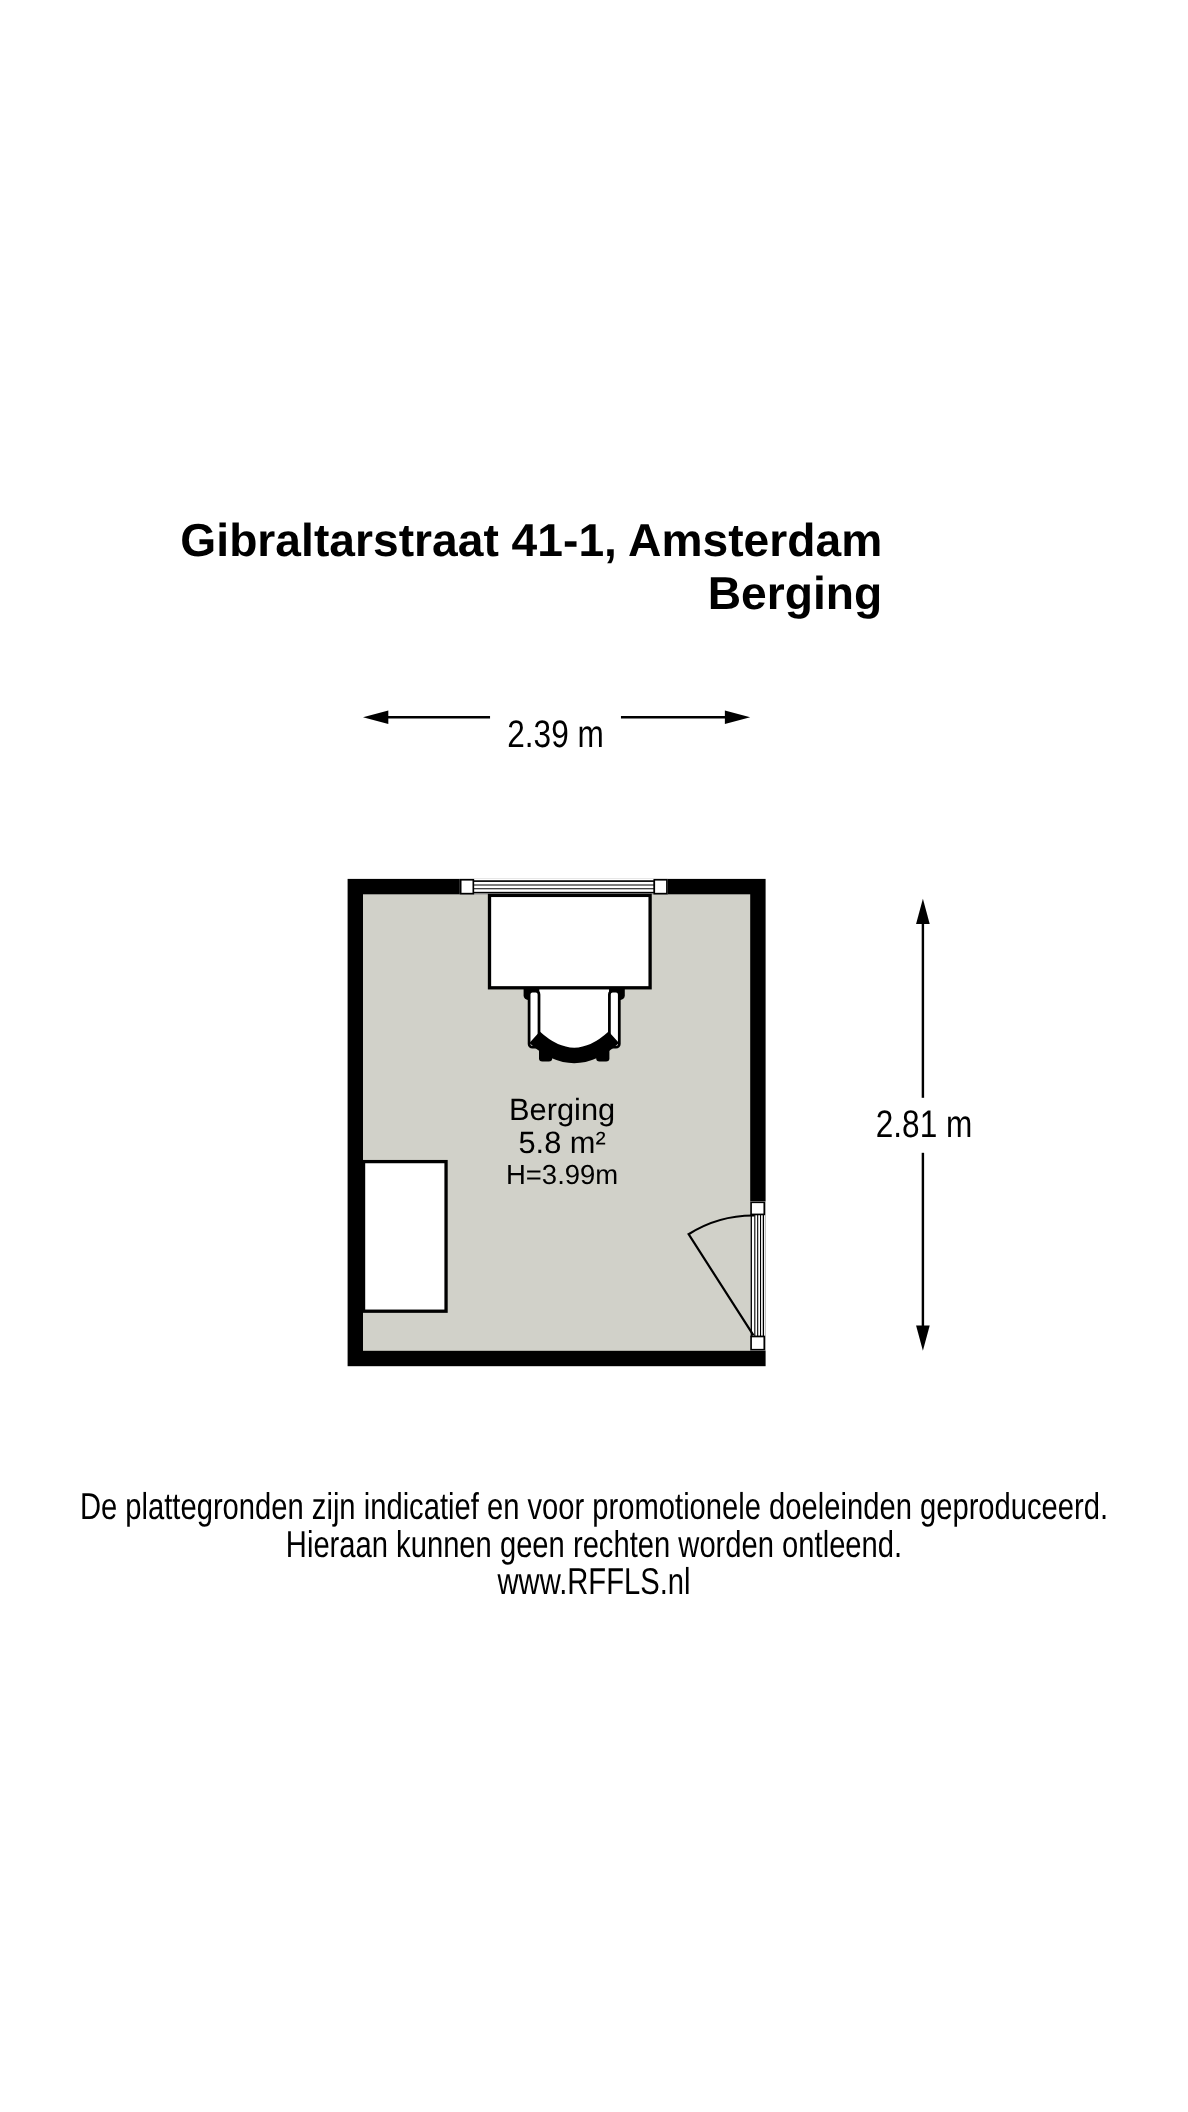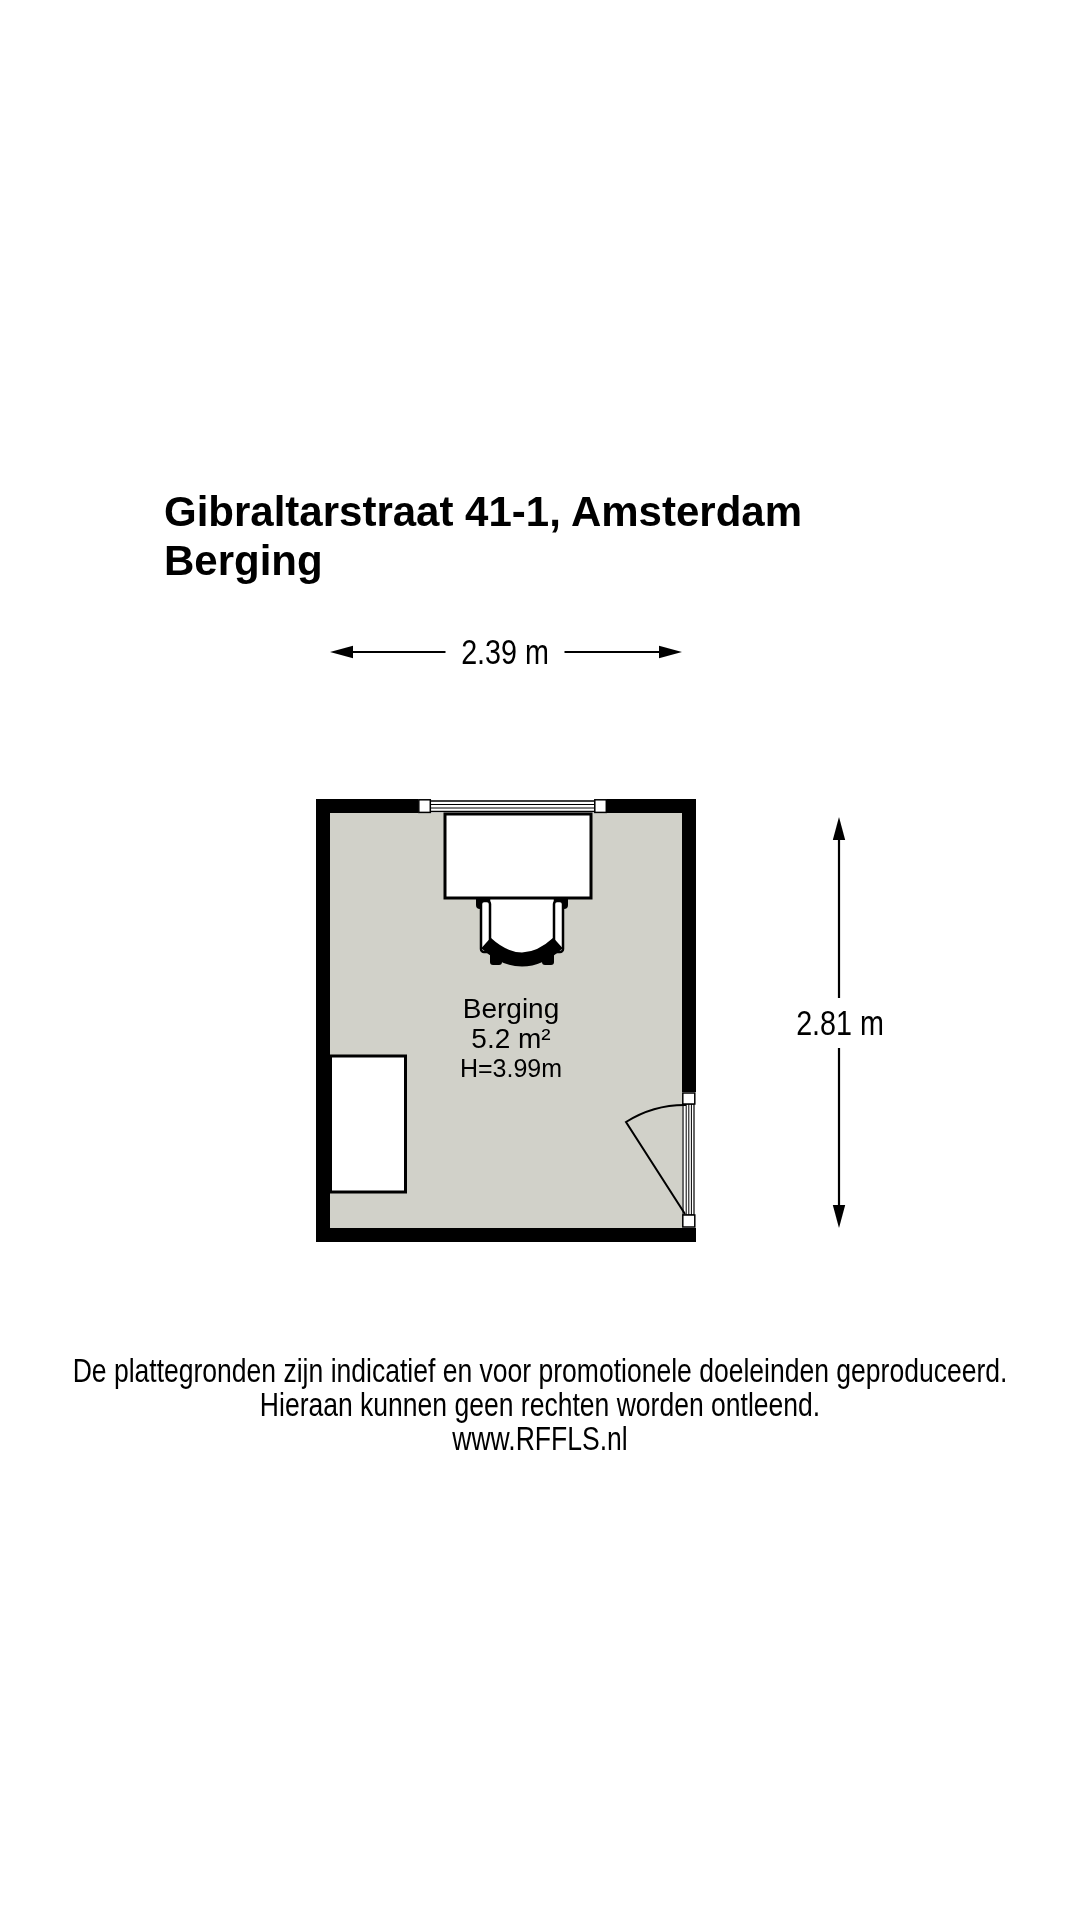--- a/index.html
+++ b/index.html
@@ -6,33 +6,33 @@
   .page{
     position:relative;
     width:1080px;height:1920px;
     background:#fff;
     font-family:"Liberation Sans","DejaVu Sans",sans-serif;
     color:#000;
     overflow:hidden;
   }
   .abs{position:absolute;white-space:nowrap;}
   .title{
-    left:483px;top:487px;
+    left:483px;top:466px;
     transform:translateX(-50%);
-    text-align:left;
+    text-align:right;
     font-size:42px;font-weight:bold;line-height:49px;
     letter-spacing:0px;
   }
   .dim-label{
     font-size:35px;
     background:#fff;
     padding:0 6px;
   }
   .dim-label-inner{display:inline-block;transform:scaleX(0.82);transform-origin:50% 50%;}
-  #dim-w{left:505px;top:652px;transform:translate(-50%,-50%);}
+  #dim-w{left:505px;top:668px;transform:translate(-50%,-50%);}
   #dim-h{left:840px;top:1023px;transform:translate(-50%,-50%);}
   .room-label{
     left:511px;top:993px;
     transform:translateX(-50%);
     text-align:center;
   }
   .room-name{font-size:28px;line-height:31px;}
   .room-area{font-size:28px;line-height:30px;}
   .room-height{font-size:25px;line-height:29px;}
   .footer{
@@ -111,21 +111,21 @@
 
   <div class="abs dim-label" id="dim-w">
     <span class="dim-label-inner">2.39 m</span>
   </div>
   <div class="abs dim-label" id="dim-h">
     <span class="dim-label-inner">2.81 m</span>
   </div>
 
   <div class="abs room-label">
     <div class="room-name">Berging</div>
-    <div class="room-area">5.2 m²</div>
+    <div class="room-area">5.8 m²</div>
     <div class="room-height">H=3.99m</div>
   </div>
 
   <div class="abs footer">
     <div class="fline">De plattegronden zijn indicatief en voor promotionele doeleinden geproduceerd.</div>
     <div class="fline">Hieraan kunnen geen rechten worden ontleend.</div>
     <div class="fline">www.RFFLS.nl</div>
   </div>
 
 </div>

